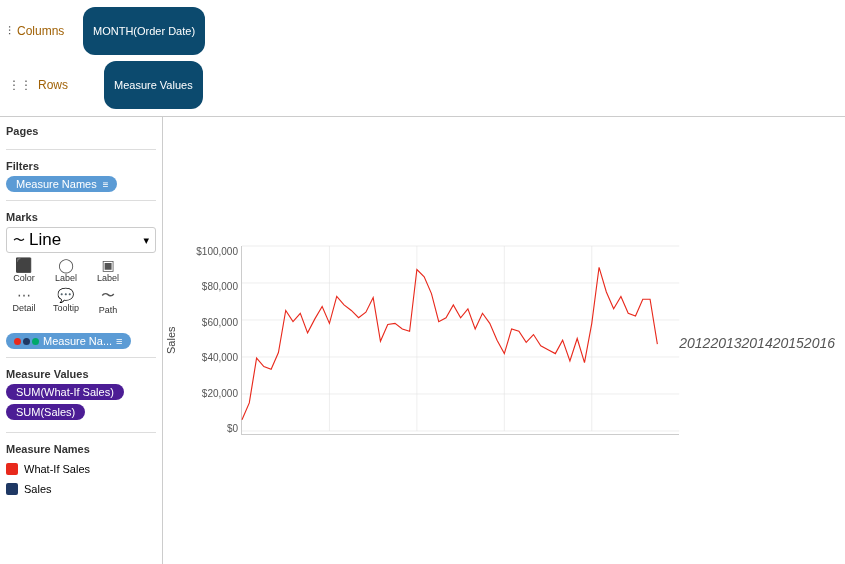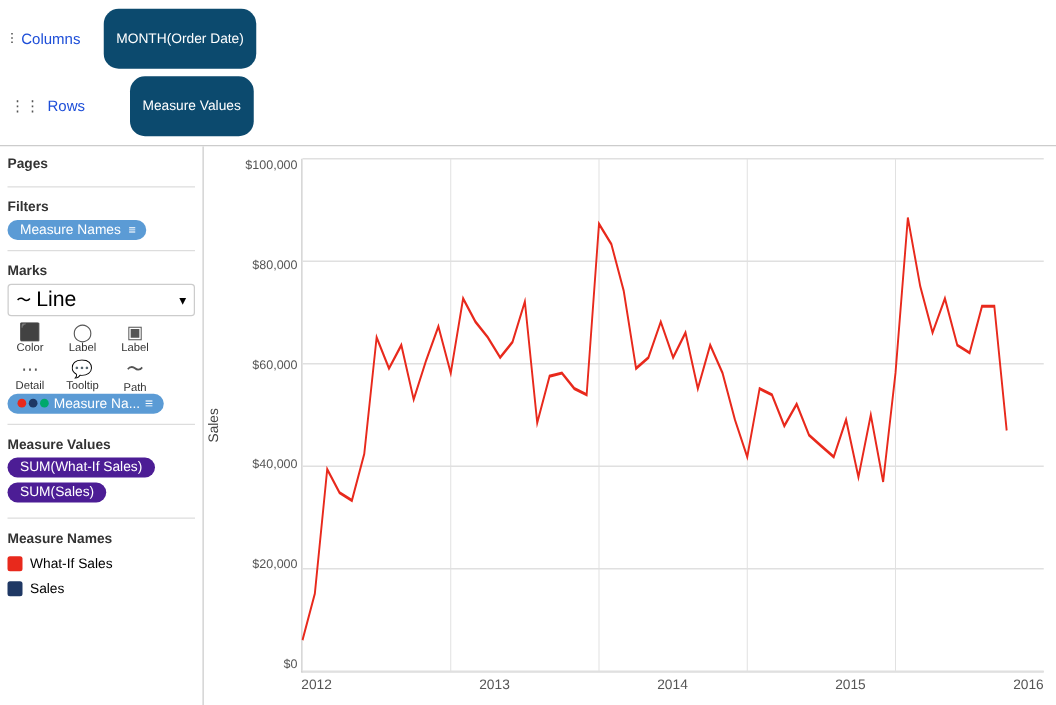--- a/index.html
+++ b/index.html
@@ -19,21 +19,21 @@
       border-bottom: 1px solid #ccc;
       padding: 4px 0;
     }
     .toolbar-row {
       display: flex;
       align-items: center;
       padding: 3px 8px;
       gap: 6px;
     }
     .toolbar-label {
-      color: #1d4ed8;
+      color: #a16207;
       font-size: 12px;
       min-width: 60px;
       display: flex;
       align-items: center;
       gap: 4px;
     }
     .pill {
       background: #0c4a6e;
       color: white;
       border-radius: 12px;
@@ -114,21 +114,21 @@
     }
     .marks-color-pill {
       display: inline-flex;
       align-items: flex-end;
       background: #5b9bd5;
       color: white;
       border-radius: 12px;
       padding: 2px 8px;
       font-size: 11px;
       gap: 4px;
-      margin-top: 0;
+      margin-top: 18px;
     }
     .measure-values-section .mv-pill {
       display: inline-block;
       background: #4c1d95;
       color: white;
       border-radius: 12px;
       padding: 2px 10px;
       font-size: 11px;
       margin-bottom: 4px;
       cursor: pointer;
@@ -305,21 +305,21 @@
         <div class="legend-color" style="background:#1f3864;"></div>
         <span>Sales</span>
       </div>
     </div>
 
   </div>
 
   <div class="chart-area">
     <div class="chart-wrapper">
       <div class="y-axis-label">Sales</div>
-      <div style="flex:1;display:flex;flex-direction:column;position:relative;padding-left:62px;">
+      <div style="flex:1;display:flex;flex-direction:row;position:relative;padding-left:62px;align-items:center;">
         <div class="chart-inner" style="flex:1;position:relative;">
           
           <div class="y-ticks">
             <span class="y-tick">$100,000</span>
             <span class="y-tick">$80,000</span>
             <span class="y-tick">$60,000</span>
             <span class="y-tick">$40,000</span>
             <span class="y-tick">$20,000</span>
             <span class="y-tick">$0</span>
           </div>
@@ -394,21 +394,21 @@
                 676,90
                 689,120
                 702,125
                 715,95
                 728,95
                 741,175
               "></polyline>
           </svg>
         </div>
 
-        <div style="display:flex;justify-content:space-between;padding:4px 0 0 0;font-size:11px;color:#555;">
+        <div style="display:flex;justify-content:space-between;padding:4px 0 0 0;font-size:14px;color:#555;font-style:italic;">
           <span>2012</span>
           <span>2013</span>
           <span>2014</span>
           <span>2015</span>
           <span>2016</span>
         </div>
       </div>
     </div>
   </div>
 </div>

